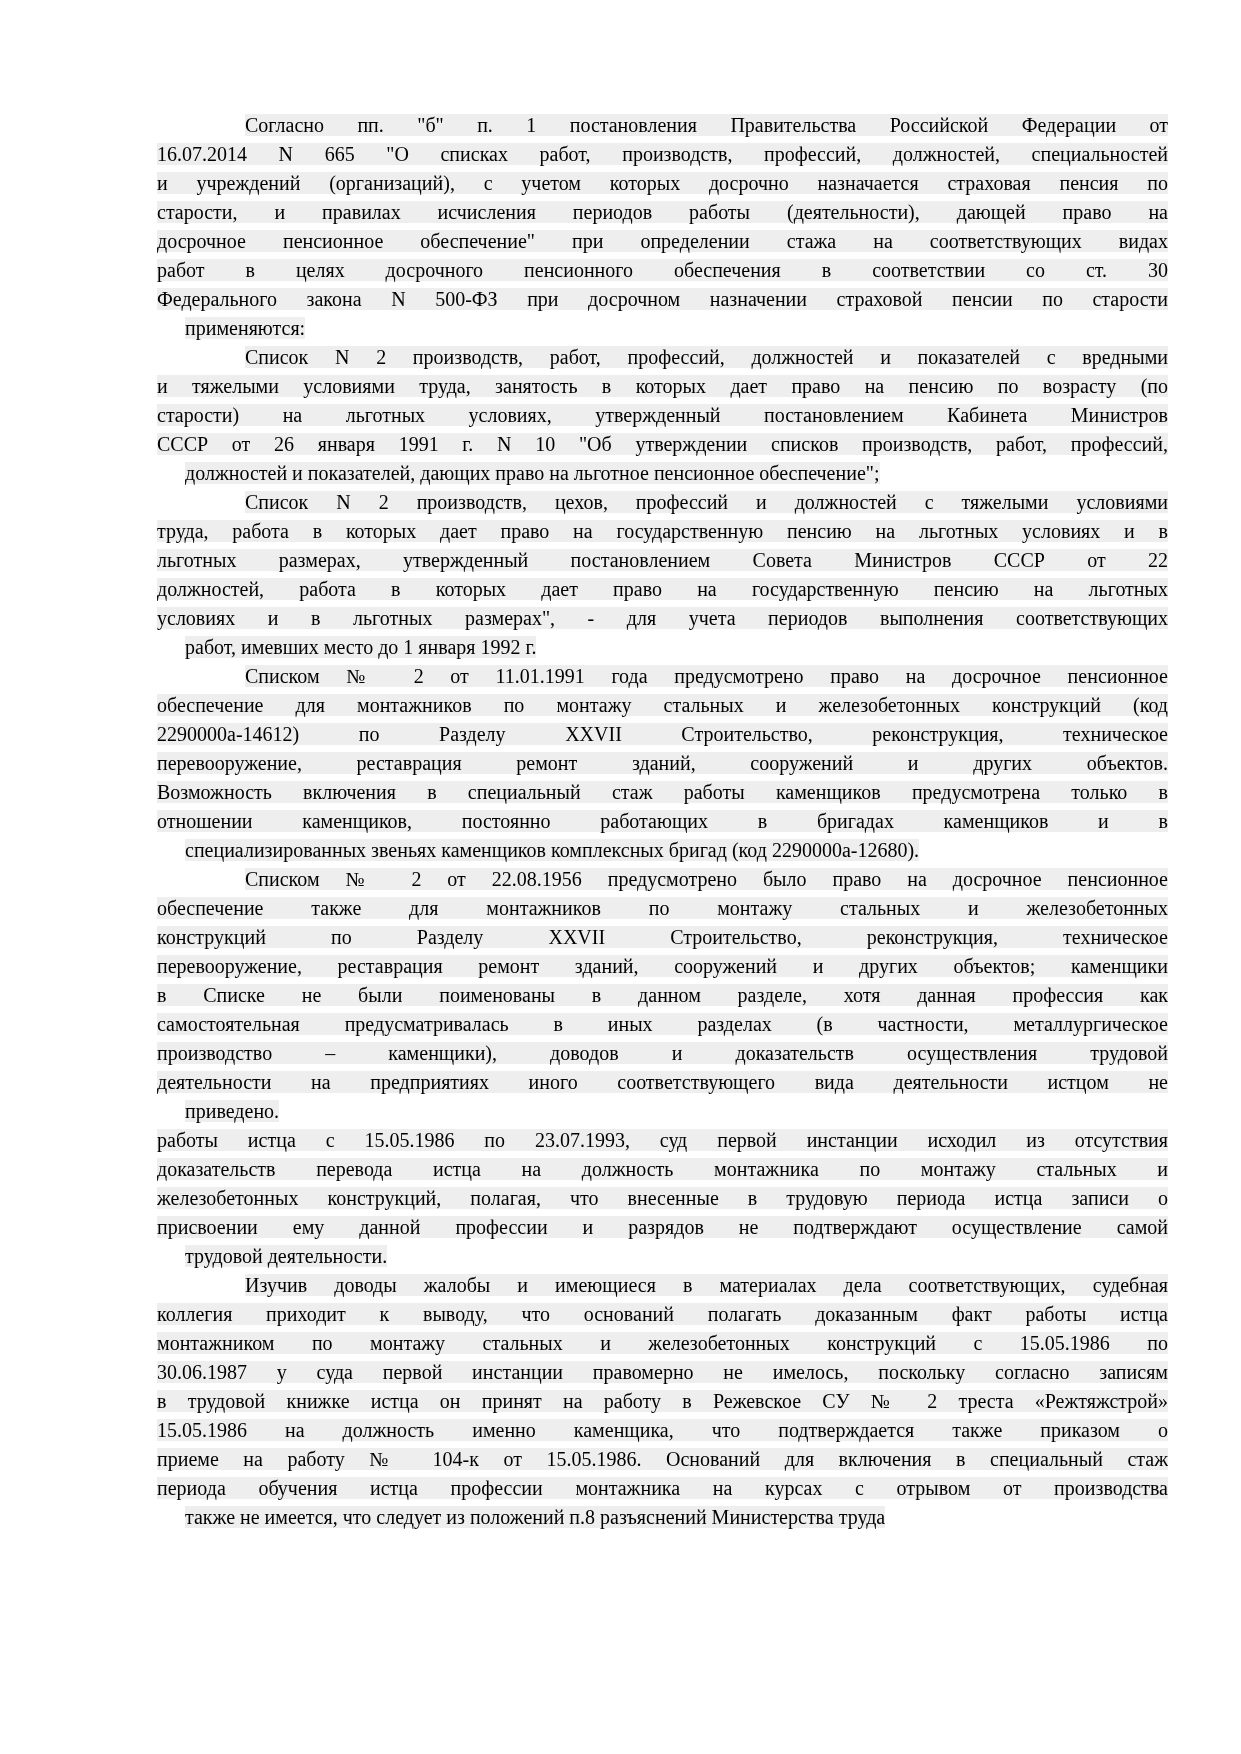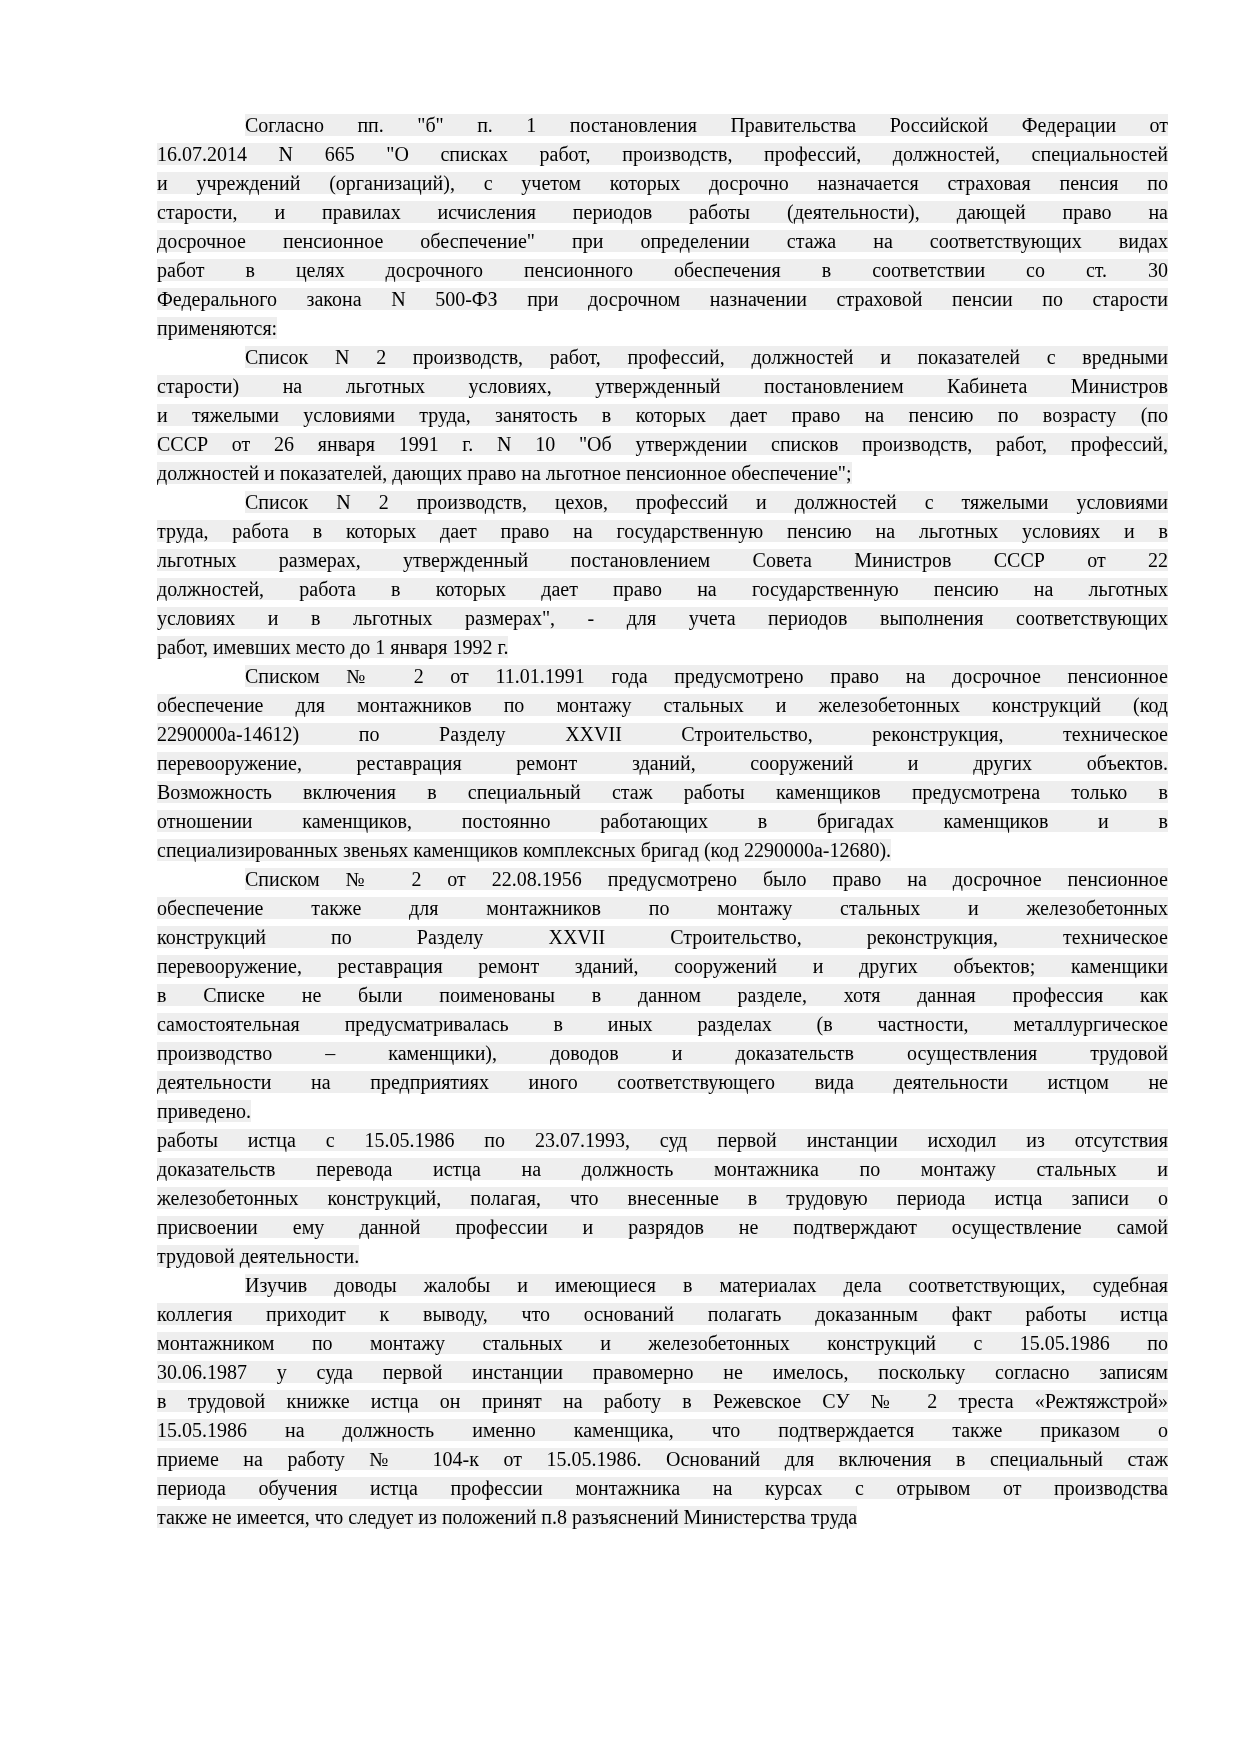--- a/index.html
+++ b/index.html
@@ -28,41 +28,42 @@
     text-align: justify;
     text-align-last: justify;
     height: 29px;
     overflow: hidden;
   }
   .line.first {
     padding-left: 88px;
   }
   .line.last {
     text-align-last: left;
+    margin-left: 28px;
   }
   .line > .line-text {
     background: var(--line-highlight, #eeeeee);
   }
 </style>
 </head>
 <body>
 
 <div class="page">
   <div class="text-block">
       <div class="line first"><span class="line-text">Согласно пп. "б" п. 1 постановления Правительства Российской Федерации от</span></div>
       <div class="line"><span class="line-text">16.07.2014 N 665 "О списках работ, производств, профессий, должностей, специальностей</span></div>
       <div class="line"><span class="line-text">и учреждений (организаций), с учетом которых досрочно назначается страховая пенсия по</span></div>
       <div class="line"><span class="line-text">старости, и правилах исчисления периодов работы (деятельности), дающей право на</span></div>
       <div class="line"><span class="line-text">досрочное пенсионное обеспечение" при определении стажа на соответствующих видах</span></div>
       <div class="line"><span class="line-text">работ в целях досрочного пенсионного обеспечения в соответствии со ст. 30</span></div>
       <div class="line"><span class="line-text">Федерального закона N 500-ФЗ при досрочном назначении страховой пенсии по старости</span></div>
       <div class="line last"><span class="line-text">применяются:</span></div>
       <div class="line first"><span class="line-text">Список N 2 производств, работ, профессий, должностей и показателей с вредными</span></div>
+      <div class="line"><span class="line-text">и тяжелыми условиями труда, занятость в которых дает право на пенсию по возрасту (по</span></div>
       <div class="line"><span class="line-text">старости) на льготных условиях, утвержденный постановлением Кабинета Министров</span></div>
-      <div class="line"><span class="line-text">и тяжелыми условиями труда, занятость в которых дает право на пенсию по возрасту (по</span></div>
       <div class="line"><span class="line-text">СССР от 26 января 1991 г. N 10 "Об утверждении списков производств, работ, профессий,</span></div>
       <div class="line last"><span class="line-text">должностей и показателей, дающих право на льготное пенсионное обеспечение";</span></div>
       <div class="line first"><span class="line-text">Список N 2 производств, цехов, профессий и должностей с тяжелыми условиями</span></div>
       <div class="line"><span class="line-text">труда, работа в которых дает право на государственную пенсию на льготных условиях и в</span></div>
       <div class="line"><span class="line-text">льготных размерах, утвержденный постановлением Совета Министров СССР от 22</span></div>
       <div class="line"><span class="line-text">должностей, работа в которых дает право на государственную пенсию на льготных</span></div>
       <div class="line"><span class="line-text">условиях и в льготных размерах", - для учета периодов выполнения соответствующих</span></div>
       <div class="line last"><span class="line-text">работ, имевших место до 1 января 1992 г.</span></div>
       <div class="line first"><span class="line-text">Списком № 2 от 11.01.1991 года предусмотрено право на досрочное пенсионное</span></div>
       <div class="line"><span class="line-text">обеспечение для монтажников по монтажу стальных и железобетонных конструкций (код</span></div>

